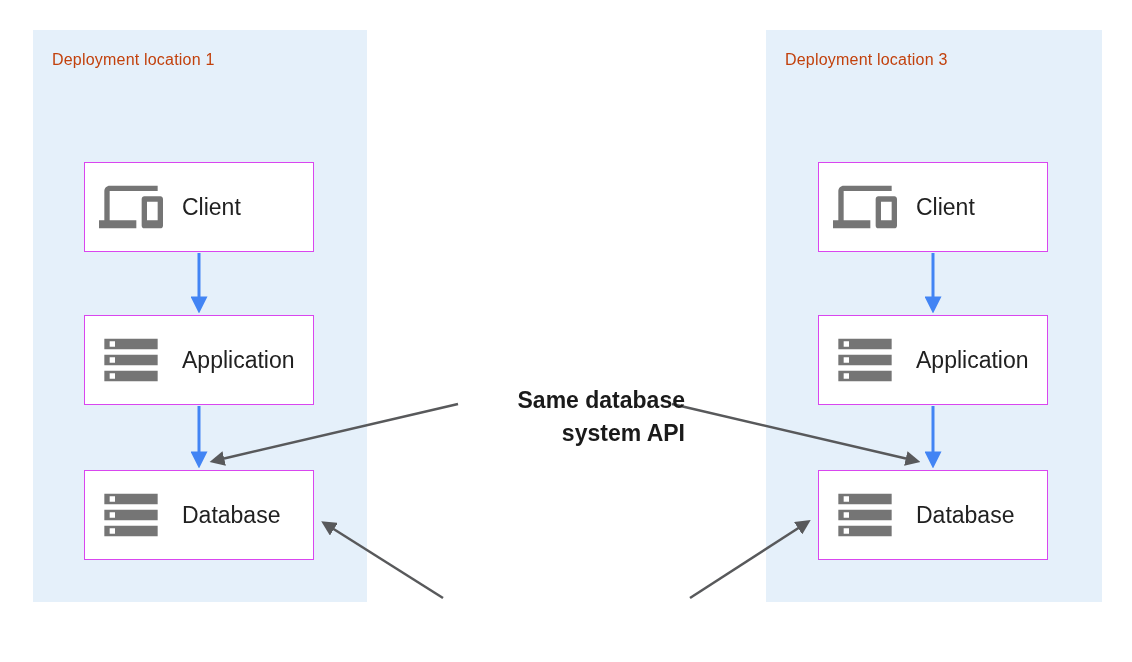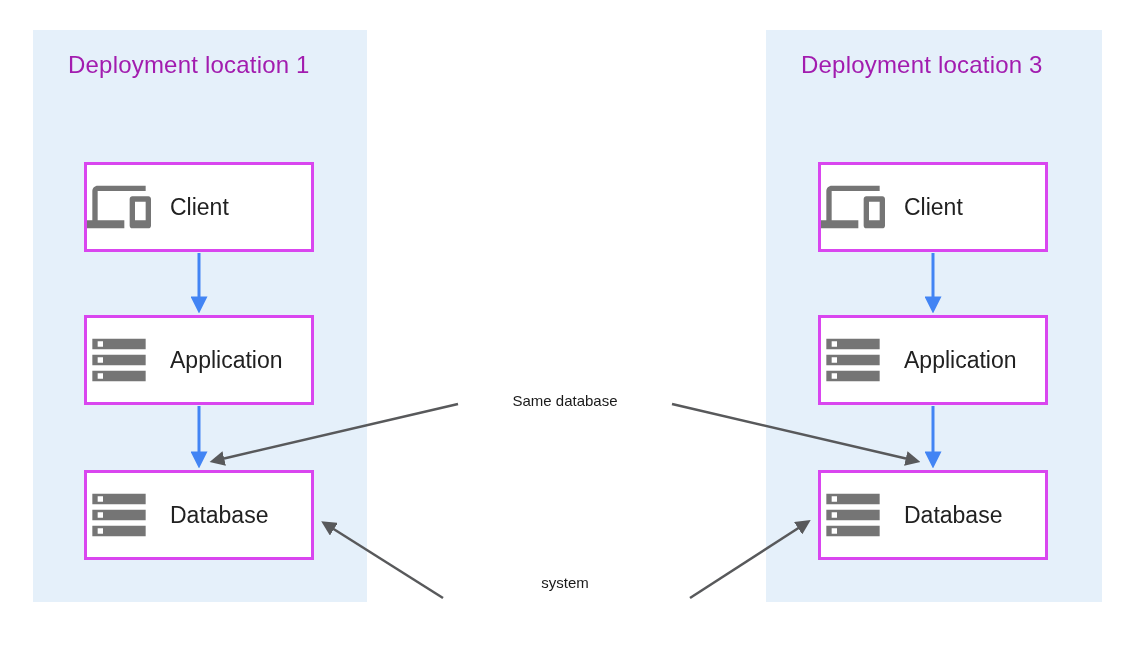--- a/index.html
+++ b/index.html
@@ -12,34 +12,35 @@
     -webkit-font-smoothing:antialiased;
   }
   .panel{
     position:absolute;top:30px;
     width:334px;height:572px;
     background:#E5F0FA;
   }
   .panel-left{left:33px;}
   .panel-right{left:766px;width:336px;}
   .panel-title{
-    position:absolute;left:35px;top:21px;
+    position:absolute;left:19px;top:21px;
     margin:0;
-    font-size:24px;font-weight:400;
-    color:#a21caf;
+    font-size:16px;font-weight:400;
+    color:#c2410c;
     letter-spacing:.2px;
     white-space:nowrap;
   }
   .node{
     position:absolute;
     width:230px;height:90px;
     background:#FFFFFF;
-    border:3px solid #d946ef;
+    border:1px solid #d946ef;
     box-sizing:border-box;
     display:flex;align-items:center;
+    padding-left:14px;
   }
   .node-icon{
     width:64px;height:64px;
     display:flex;align-items:center;justify-content:center;
     flex:0 0 64px;
   }
   .node-icon svg{width:64px;height:64px;fill:#757575;}
   .node-label{
     margin-left:19px;
     font-size:23px;
@@ -58,24 +59,25 @@
     position:absolute;left:0;top:0;
     width:1132px;height:662px;
     pointer-events:none;
   }
   .flow-line{stroke:#4284F4;stroke-width:3;}
   .ann-line{stroke:#58595B;stroke-width:2.5;}
 
   .annotation{
     position:absolute;
     width:240px;
-    text-align:center;
-    font-size:15px;
+    text-align:right;
+    font-size:23px;
     line-height:33px;
     color:#1A1A1A;
+    font-weight:bold;
   }
   .ann-same{left:445px;top:384px;}
   .ann-diff{left:445px;top:566px;}
 </style>
 </head>
 <body>
 
 <div class="stage">
 
   <section class="panel panel-left">
@@ -153,18 +155,18 @@
 
     <line class="ann-line" x1="458" y1="404" x2="222" y2="459" marker-end="url(#arrowGray)"></line>
     <line class="ann-line" x1="672" y1="404" x2="908" y2="459" marker-end="url(#arrowGray)"></line>
 
     <line class="ann-line" x1="443" y1="598" x2="332" y2="528" marker-end="url(#arrowGray)"></line>
     <line class="ann-line" x1="690" y1="598" x2="800" y2="527" marker-end="url(#arrowGray)"></line>
   </svg>
 
   <div class="annotation ann-same">
     <div>Same database</div>
+    <div>system API</div>
   </div>
   <div class="annotation ann-diff">
-    <div>system</div>
   </div>
 
 </div>
 
 </body></html>

